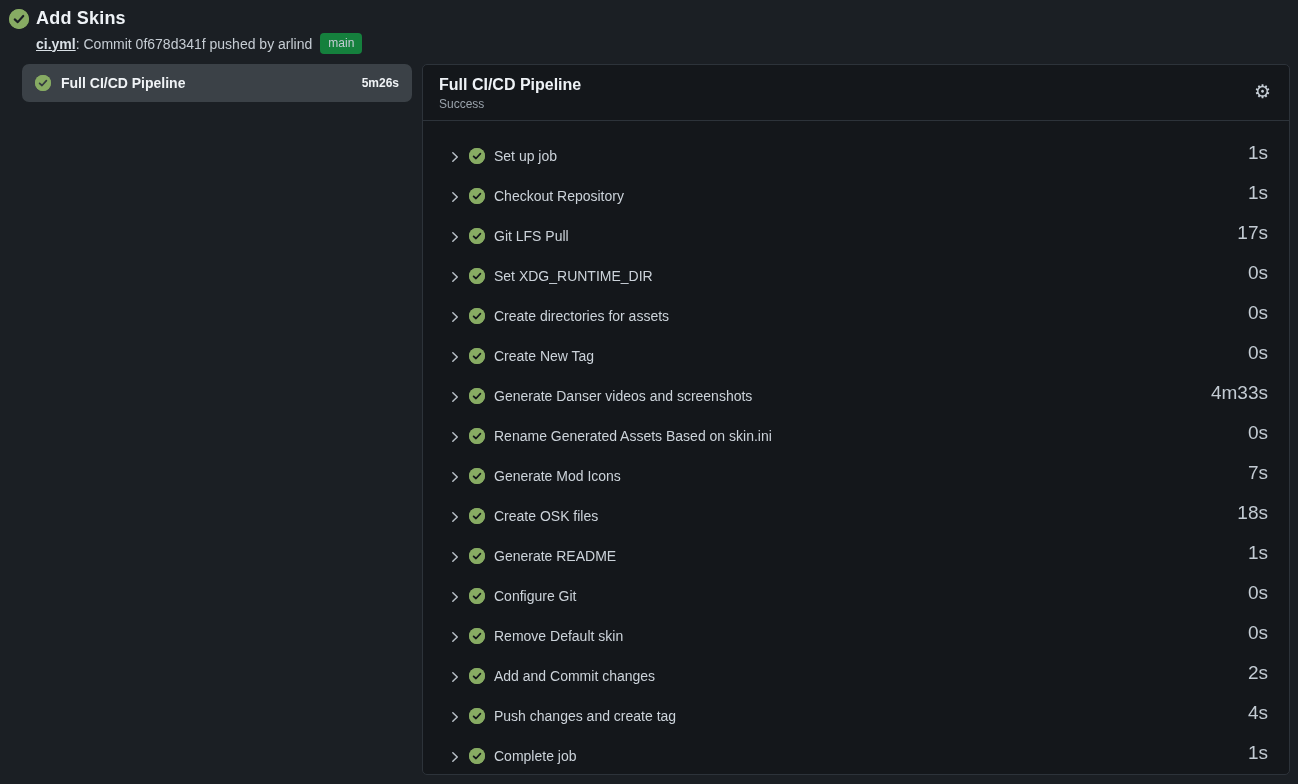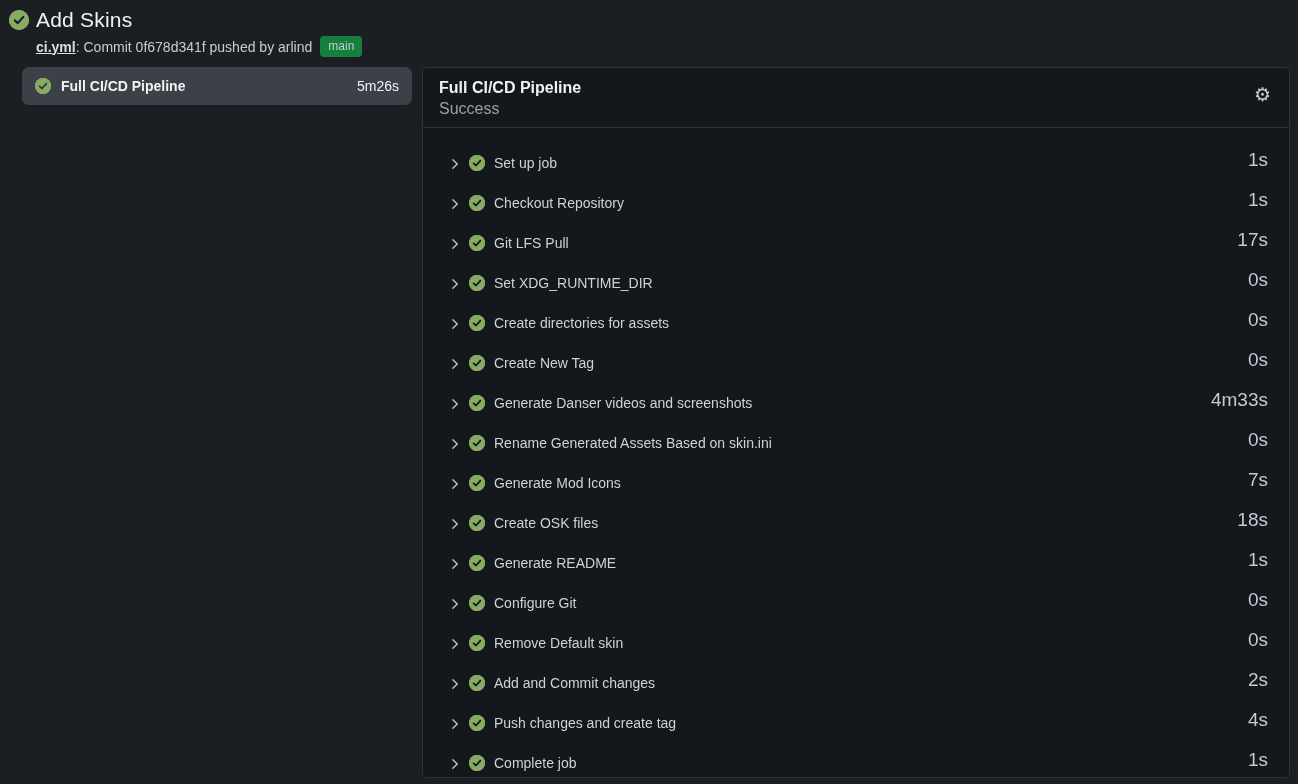--- a/index.html
+++ b/index.html
@@ -13,54 +13,54 @@
   
   .page-header { padding: 8px 10px 0 9px; }
   .title-row { display: flex; align-items: center; gap: 7px; }
   .check-circle {
     display: inline-flex; align-items: center; justify-content: center;
     border-radius: 50%; background: #87ab63; flex-shrink: 0;
   }
   .check-circle svg { display: block; }
   .cc-20 { width: 20px; height: 20px; }
   .cc-16 { width: 16px; height: 16px; }
-  .page-title { font-size: 21px; font-weight: 400; color: #eef2f6; letter-spacing: .2px; }
+  .page-title { font-size: 18px; font-weight: 700; color: #eef2f6; letter-spacing: .2px; }
   .subtitle-row {
     margin: 4px 0 0 27px; display: flex; align-items: center; gap: 8px;
     font-size: 14px; color: #c6cdd4;
   }
   .wf-name { font-weight: 700; color: #d9dfe5; text-decoration: underline; }
   .branch-badge {
     display: inline-block; background: #15803d; color: #c3cbd3;
     font-size: 12px; line-height: 1; padding: 4px 8px 5px; border-radius: 4px;
     cursor: pointer;
   }
   
   .content { display: flex; align-items: flex-start; gap: 10px; padding: 10px 8px 0 8px; margin-left: 14px; }
   .sidebar { width: 390px; flex-shrink: 0; }
   .job-card {
     display: flex; align-items: center; gap: 10px;
     background: #3b4147; border-radius: 7px; height: 38px; padding: 0 13px;
     cursor: pointer;
   }
   .job-name { flex: 1; font-size: 14px; font-weight: 700; color: #f0f3f6; }
-  .job-duration { font-size: 14px; font-weight: 400; color: #f0f3f6; }
+  .job-duration { font-size: 12px; font-weight: 700; color: #f0f3f6; }
   
   .panel {
     flex: 1; height: 711px;
     background: #14171b; border: 1px solid #2d333a; border-radius: 5px;
     display: flex; flex-direction: column; overflow: hidden;
   }
   .panel-header {
     display: flex; align-items: flex-start; padding: 11px 16px 9px 16px;
     border-bottom: 1px solid #2d333a;
   }
   .panel-titles { flex: 1; }
   .panel-title { font-size: 16px; font-weight: 600; color: #eef2f6; }
-  .panel-status { font-size: 16px; color: #99a2ab; margin-top: 3px; }
+  .panel-status { font-size: 12px; color: #99a2ab; margin-top: 3px; }
   .gear-btn {
     font-size: 19px; line-height: 1; color: #c6ced6; cursor: pointer;
     padding: 6px 2px; user-select: none;
   }
   .step-list { padding-top: 3px; }
   .step-row {
     display: flex; align-items: flex-end; height: 40px;
     padding: 0 21px 0 25px; cursor: pointer;
   }
   .chevron { display: inline-flex; width: 14px; flex-shrink: 0; }

